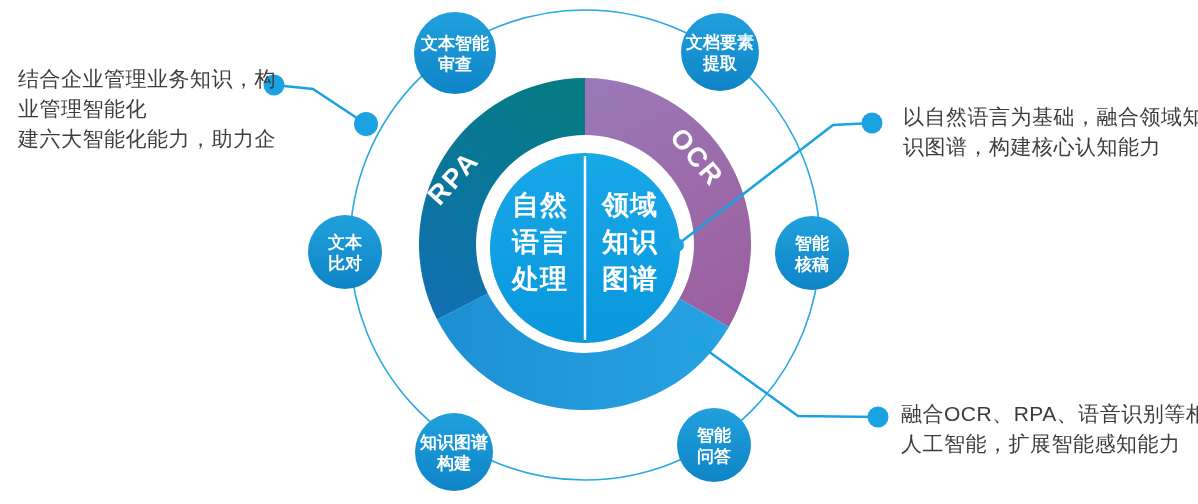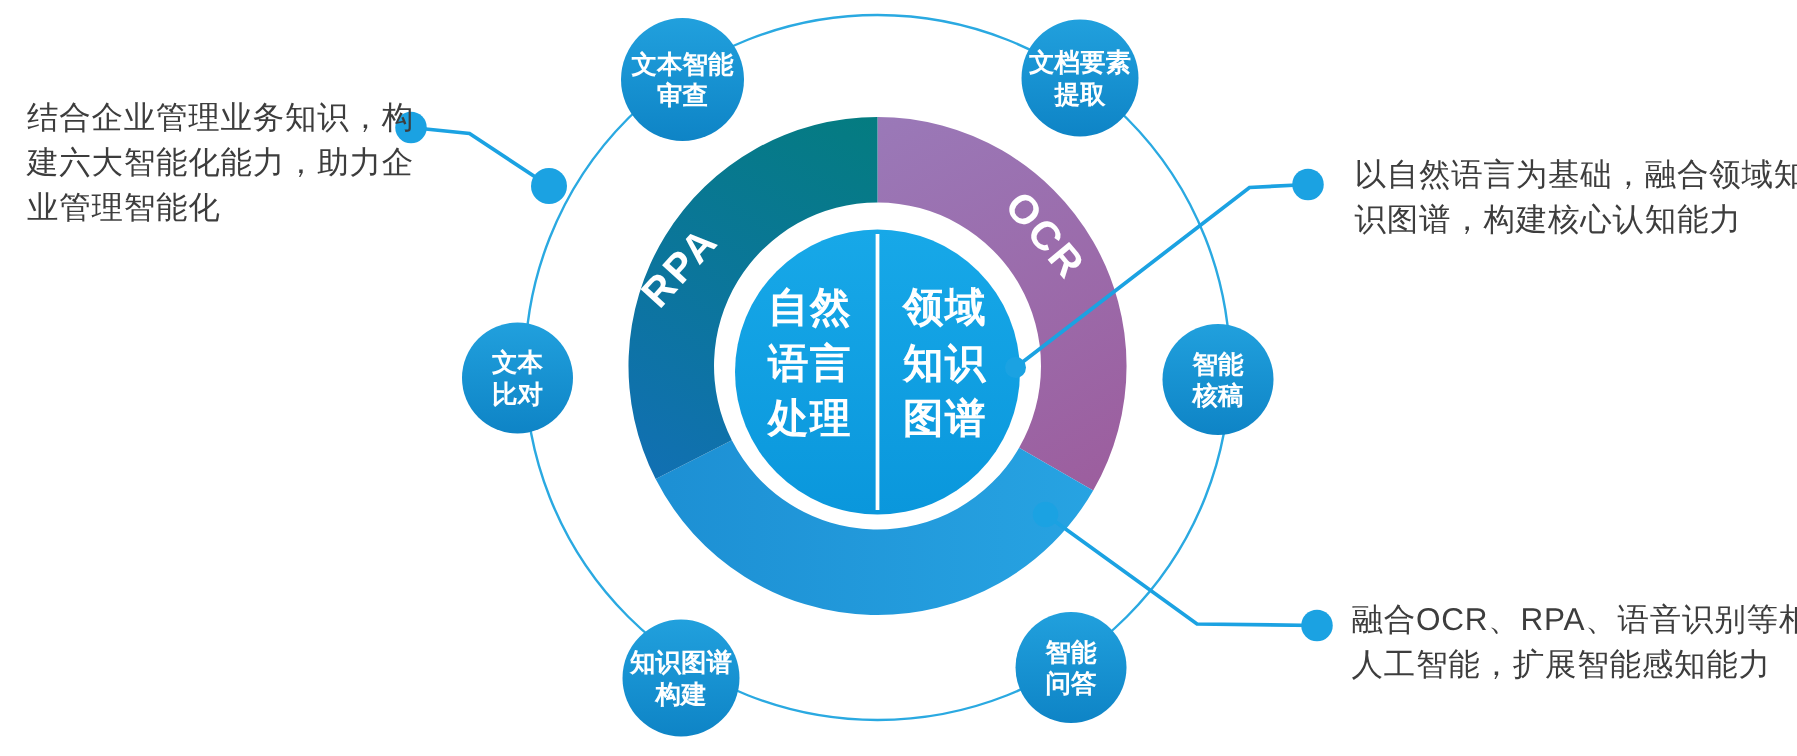--- a/index.html
+++ b/index.html
@@ -117,22 +117,22 @@
     </g>
     <g>
       <circle cx="714" cy="445" r="37" fill="url(#gradSat)"></circle>
       <text class="sat-label" x="714" y="435" dominant-baseline="central">智能</text>
       <text class="sat-label" x="714" y="456" dominant-baseline="central">问答</text>
     </g>
   </svg>
 
   <div class="ann" style="left:18px;top:64px;">
     <span>结合企业管理业务知识，构</span>
+    <span>业管理智能化</span>
     <span>建六大智能化能力，助力企</span>
-    <span>业管理智能化</span>
   </div>
   <div class="ann" style="left:903px;top:102px;">
     <span>以自然语言为基础，融合领域知</span>
     <span>识图谱，构建核心认知能力</span>
   </div>
   <div class="ann" style="left:901px;top:399px;">
     <span>融合OCR、RPA、语音识别等相关</span>
     <span>人工智能，扩展智能感知能力</span>
   </div>
 

